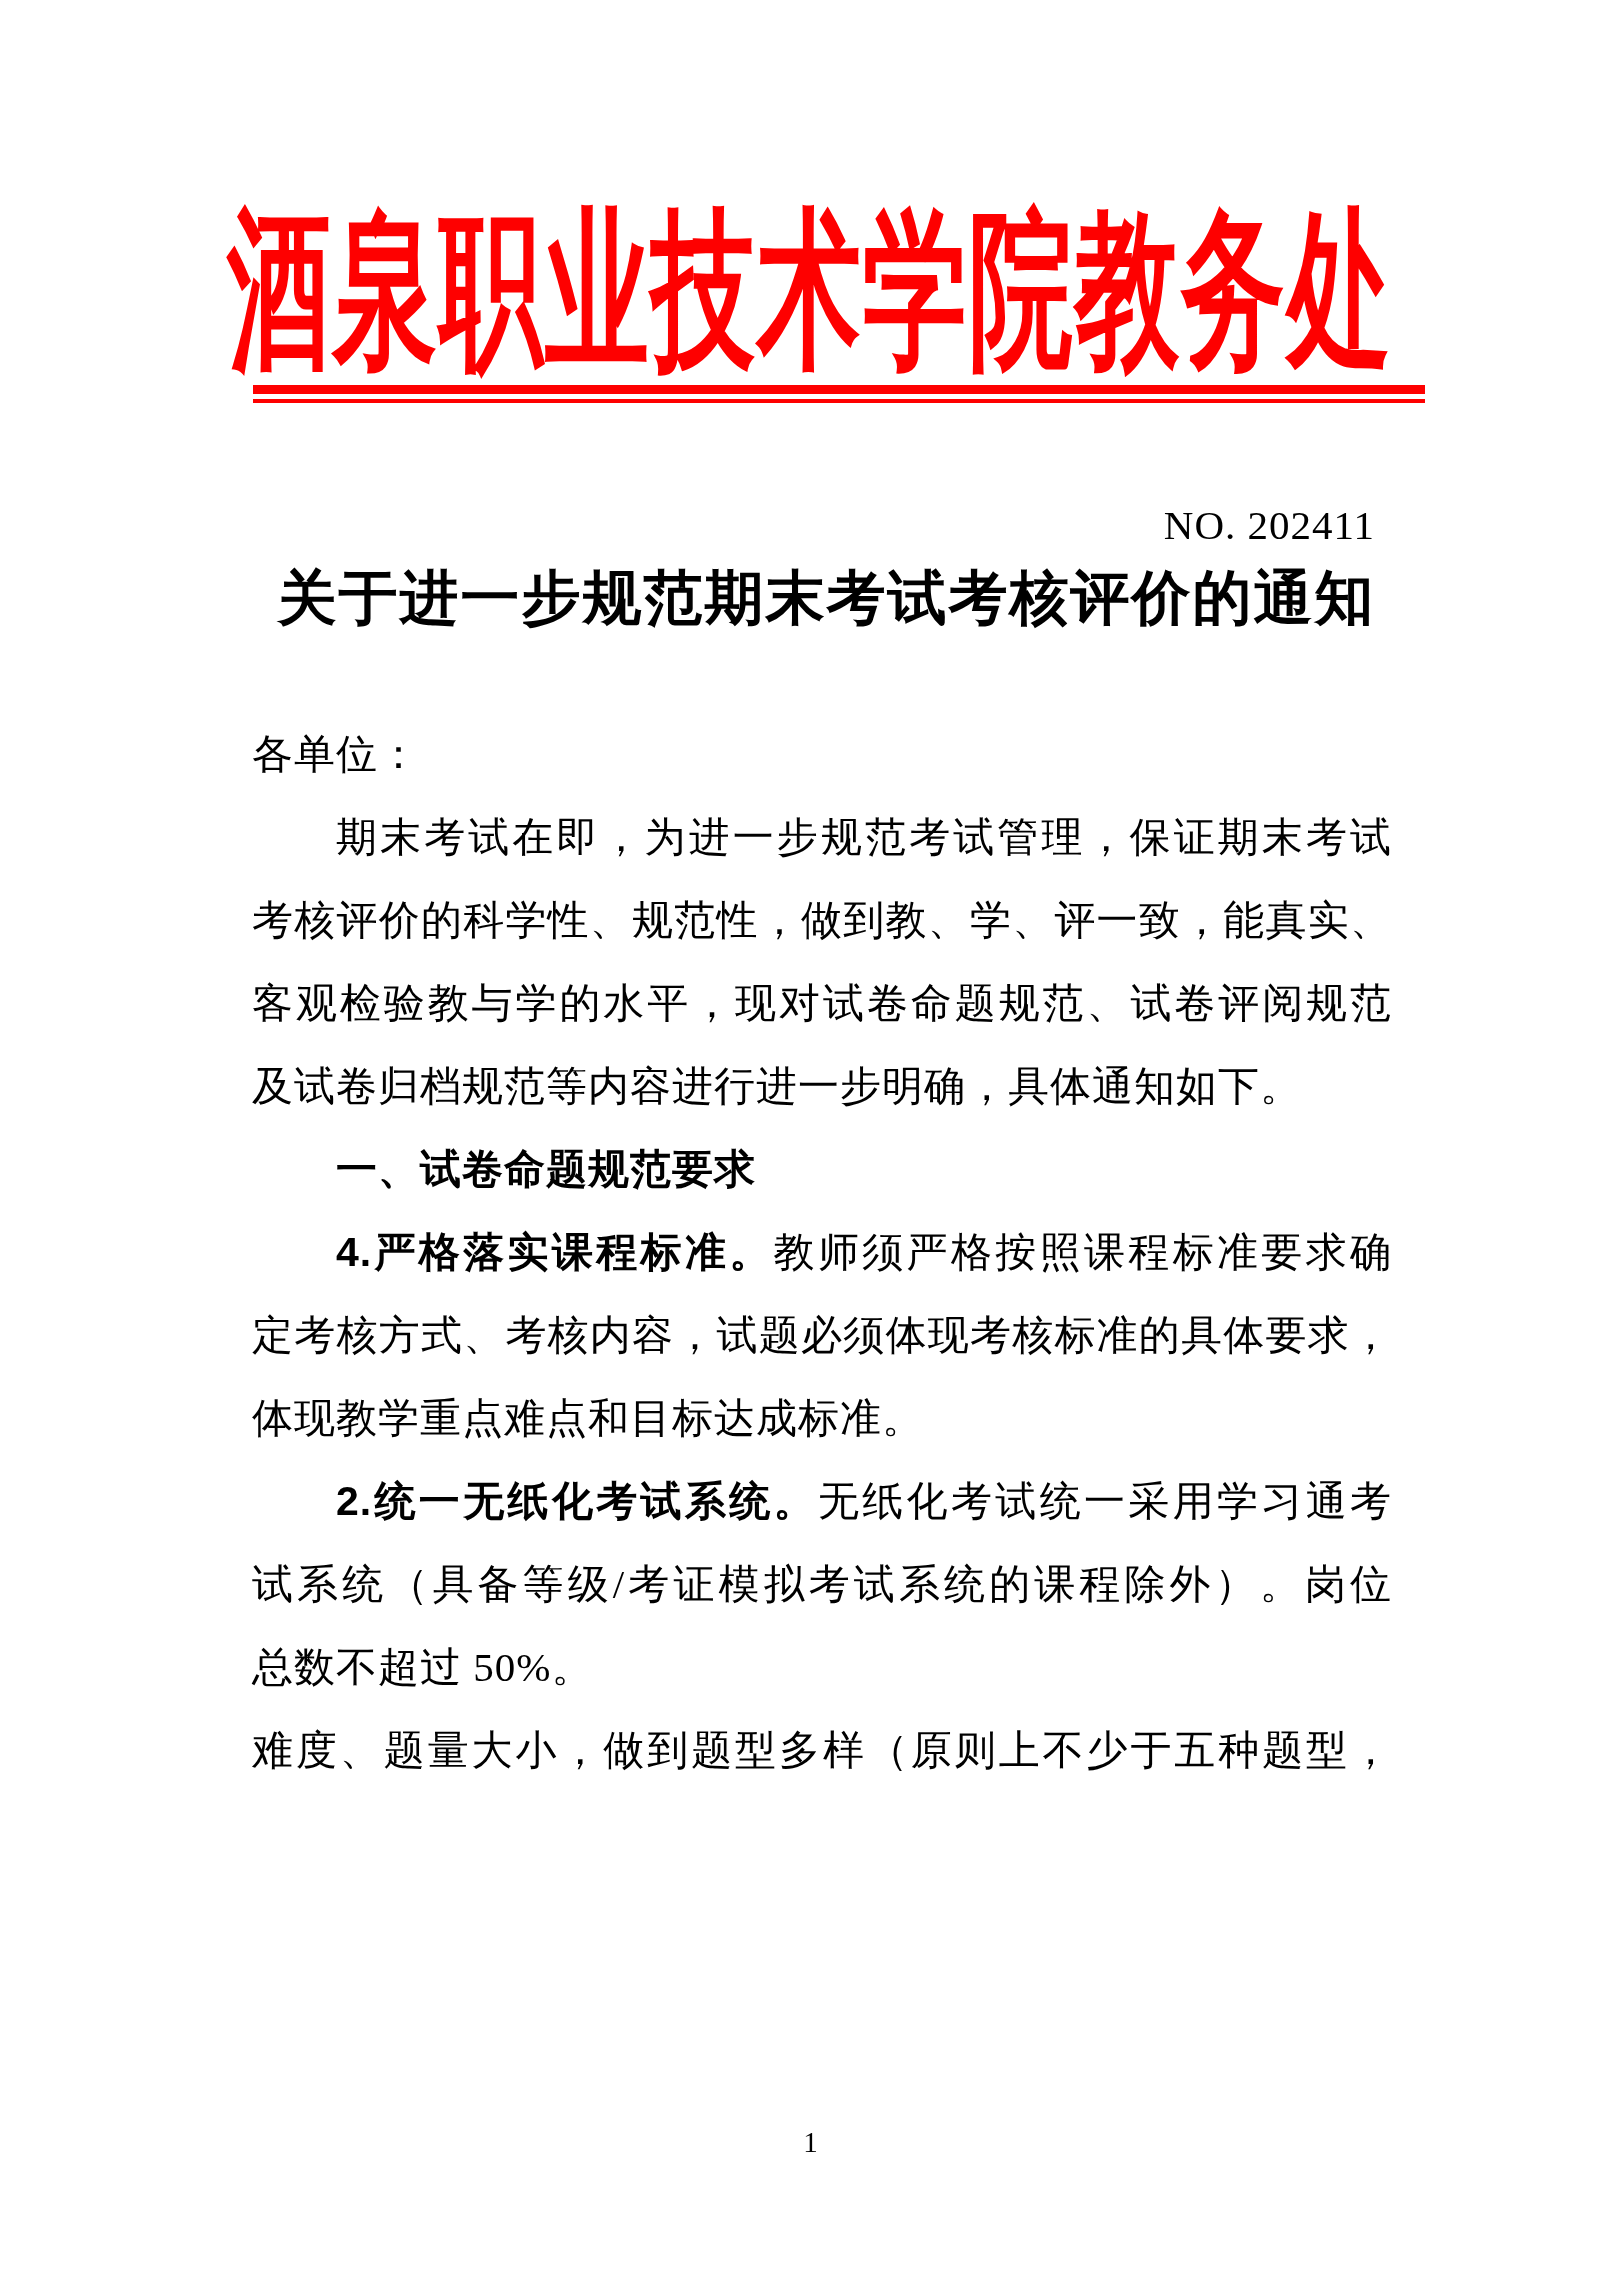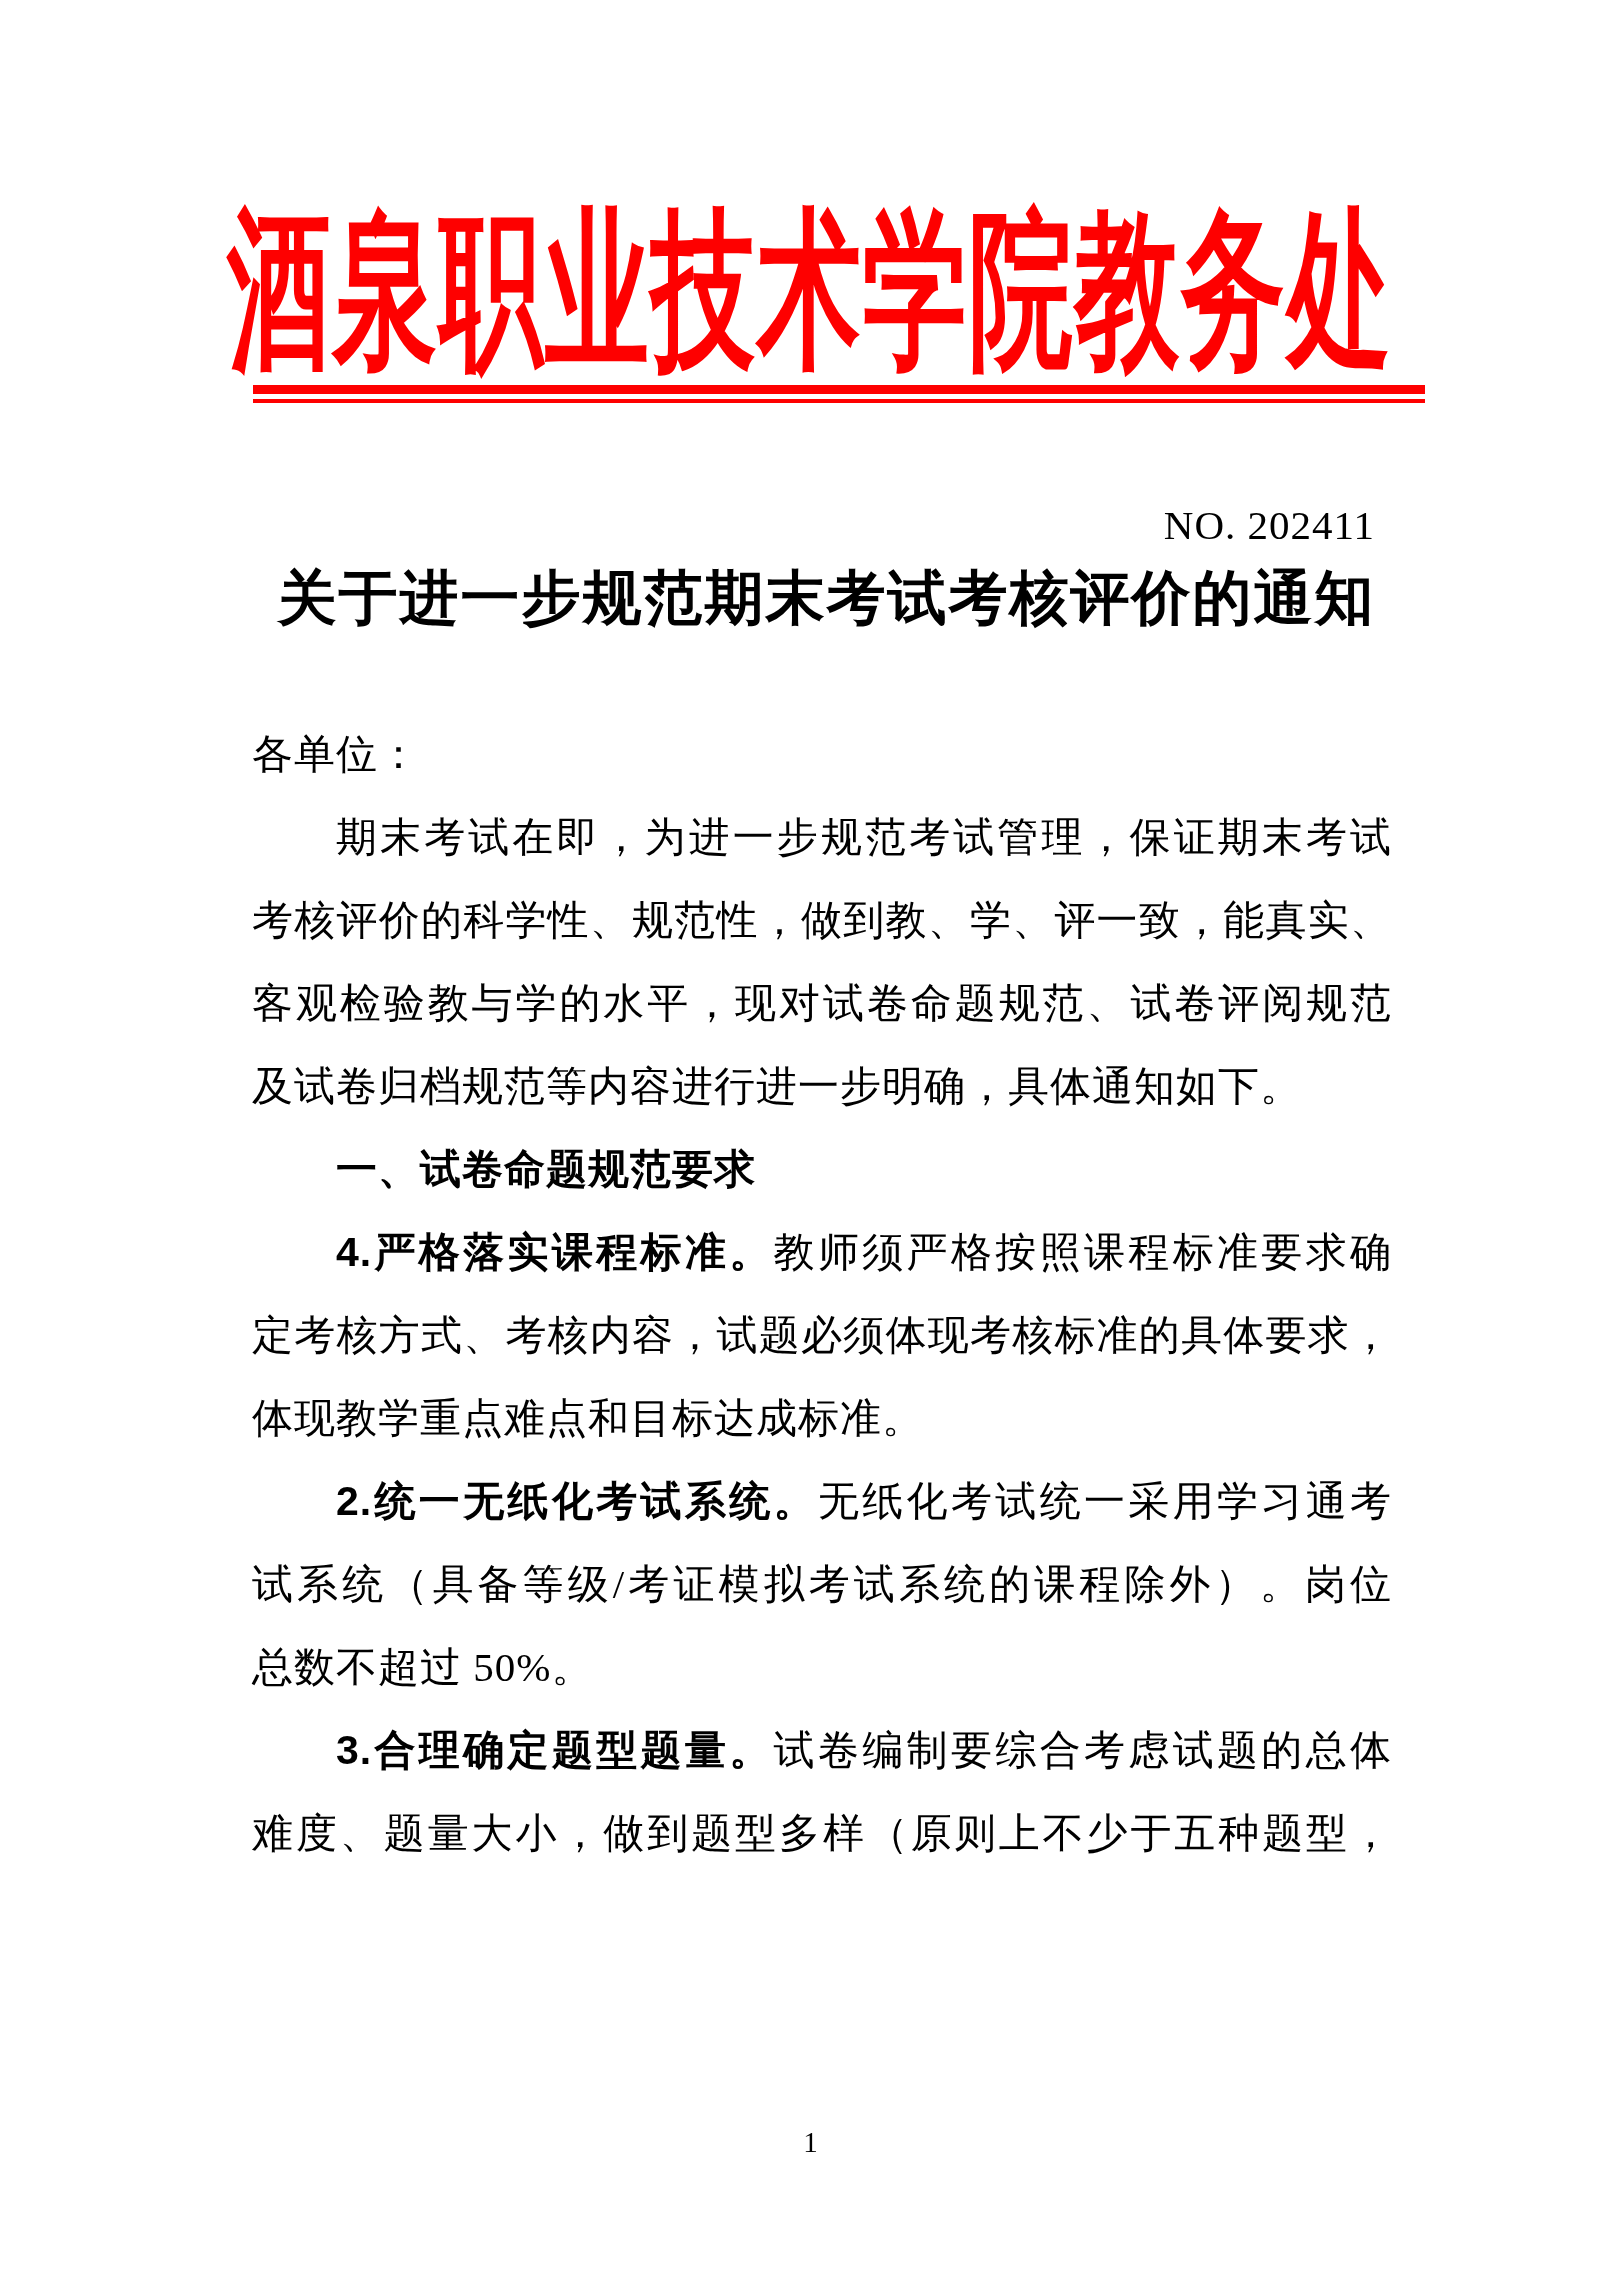--- a/index.html
+++ b/index.html
@@ -135,18 +135,17 @@
   <div class="line fill"><span class="seg-bold"></span><span class="seg">考核评价的科学性、规范性，做到教、学、评一致，能真实、</span></div>
   <div class="line fill"><span class="seg-bold"></span><span class="seg">客观检验教与学的水平，现对试卷命题规范、试卷评阅规范</span></div>
   <div class="line"><span class="seg-bold"></span><span class="seg">及试卷归档规范等内容进行进一步明确，具体通知如下。</span></div>
   <div class="line indent heading"><span class="seg-bold">一、试卷命题规范要求</span><span class="seg"></span></div>
   <div class="line indent fill"><span class="seg-bold">4.严格落实课程标准。</span><span class="seg">教师须严格按照课程标准要求确</span></div>
   <div class="line fill"><span class="seg-bold"></span><span class="seg">定考核方式、考核内容，试题必须体现考核标准的具体要求，</span></div>
   <div class="line"><span class="seg-bold"></span><span class="seg">体现教学重点难点和目标达成标准。</span></div>
   <div class="line indent fill"><span class="seg-bold">2.统一无纸化考试系统。</span><span class="seg">无纸化考试统一采用学习通考</span></div>
   <div class="line fill"><span class="seg-bold"></span><span class="seg">试系统（具备等级/考证模拟考试系统的课程除外）。岗位</span></div>
   <div class="line"><span class="seg-bold"></span><span class="seg">总数不超过 50%。</span></div>
-  <div class="line indent fill"><span class="seg-bold">3.合理确定题型题量。</span><span class="seg">试卷编制要综合考虑试题的总体</span></div>
   <div class="line fill"><span class="seg-bold"></span><span class="seg">难度、题量大小，做到题型多样（原则上不少于五种题型，</span></div>
 </div>
 
 <div class="page-num">1</div>
 
 
 </body></html>

